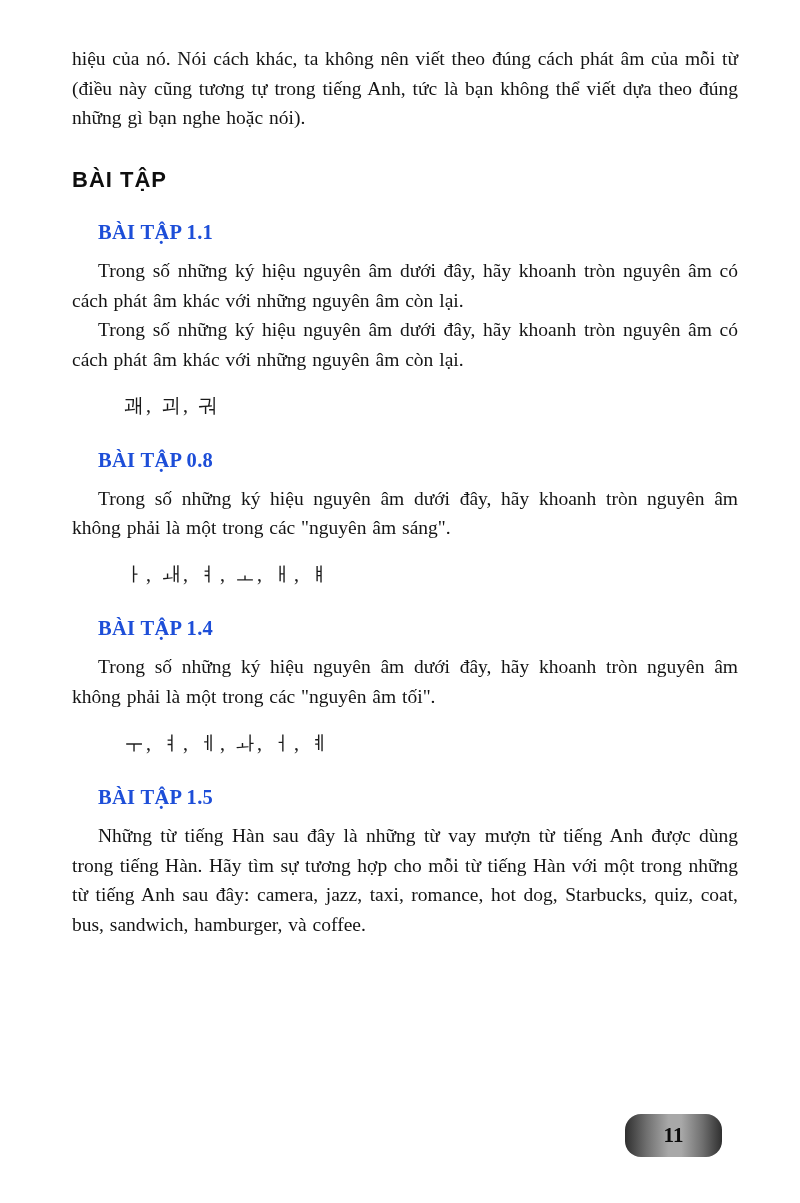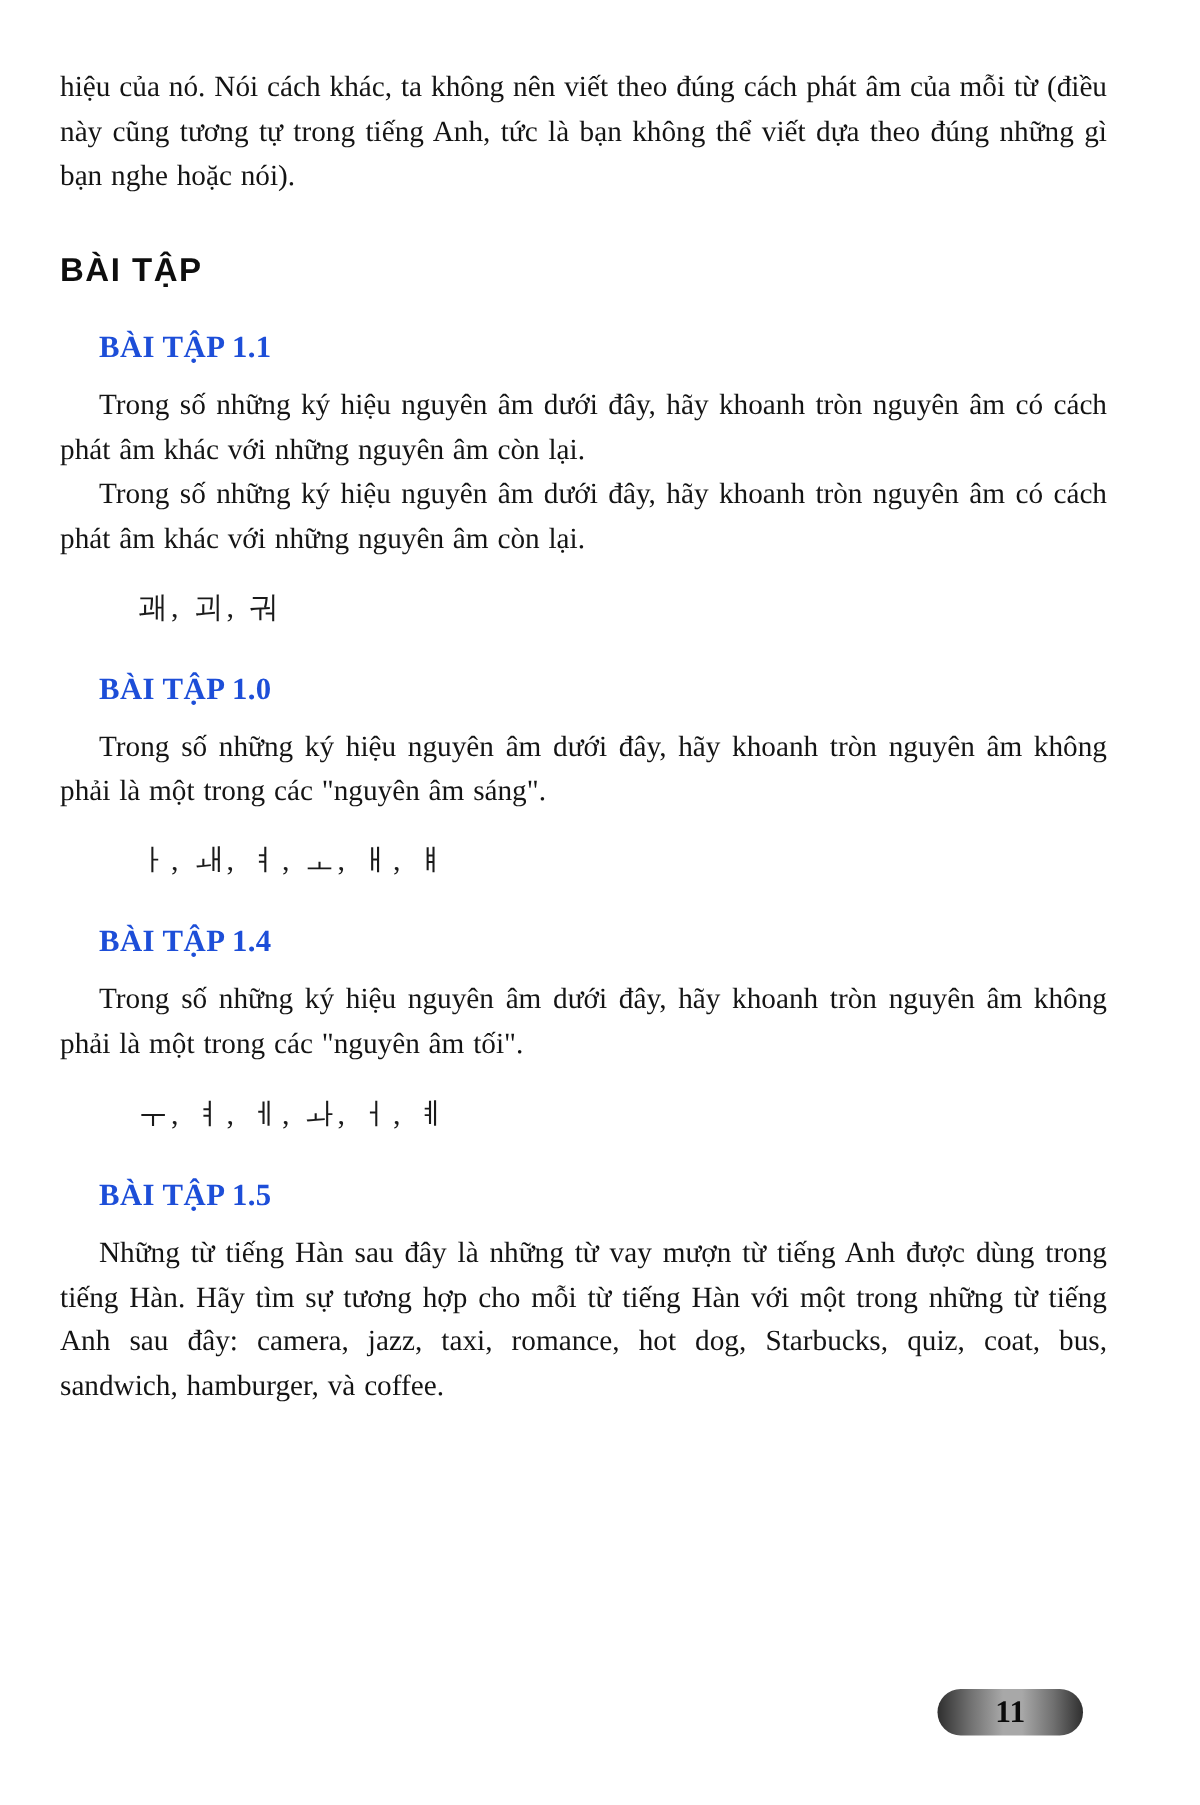--- a/index.html
+++ b/index.html
@@ -7,21 +7,21 @@
     padding: 0;
     background: #e9e9e9;
   }
   .page {
     position: relative;
     width: 800px;
     height: 1203px;
     margin: 0 auto;
     background: #ffffff;
     box-sizing: border-box;
-    padding: 44px 62px 0 40px;
+    padding: 44px 62px 0 72px;
     font-family: "Liberation Serif", serif;
     color: #141414;
     overflow: hidden;
   }
   p {
     margin: 0;
     font-size: 19.5px;
     line-height: 1.52;
     text-align: justify;
     word-spacing: 1px;
@@ -59,21 +59,21 @@
     padding-left: 52px;
     margin-top: 16px;
     letter-spacing: 2px;
     color: #1a1a1a;
   }
   .page-number-badge {
     position: absolute;
     right: 78px;
     bottom: 46px;
     width: 97px;
-    height: 31px;
+    height: 43px;
     border-radius: 16px;
     background: linear-gradient(90deg, #2f2f2f 0%, #6f6f6f 22%, #a8a8a8 45%, #a8a8a8 58%, #6f6f6f 80%, #2f2f2f 100%);
     display: flex;
     align-items: center;
     justify-content: center;
   }
   .page-number-text {
     font-family: "Liberation Serif", serif;
     font-size: 21px;
     font-weight: 700;
@@ -94,21 +94,21 @@
     <h2 class="exercise-title">BÀI TẬP 1.1</h2>
     <p class="exercise-body">Trong số những ký hiệu nguyên âm dưới đây, hãy khoanh tròn nguyên âm có cách phát âm khác với những nguyên âm còn lại.</p>
   </section>
 
   <section class="exercise">
     <p class="exercise-body">Trong số những ký hiệu nguyên âm dưới đây, hãy khoanh tròn nguyên âm có cách phát âm khác với những nguyên âm còn lại.</p>
     <p class="korean-line">괘, 괴, 궈</p>
   </section>
 
   <section class="exercise">
-    <h2 class="exercise-title">BÀI TẬP 1.0</h2>
+    <h2 class="exercise-title">BÀI TẬP 0.8</h2>
     <p class="exercise-body">Trong số những ký hiệu nguyên âm dưới đây, hãy khoanh tròn nguyên âm không phải là một trong các "nguyên âm sáng".</p>
     <p class="korean-line">ㅏ, ㅙ, ㅕ, ㅗ, ㅐ, ㅒ</p>
   </section>
 
   <section class="exercise">
     <h2 class="exercise-title">BÀI TẬP 1.4</h2>
     <p class="exercise-body">Trong số những ký hiệu nguyên âm dưới đây, hãy khoanh tròn nguyên âm không phải là một trong các "nguyên âm tối".</p>
     <p class="korean-line">ㅜ, ㅕ, ㅔ, ㅘ, ㅓ, ㅖ</p>
   </section>
 

